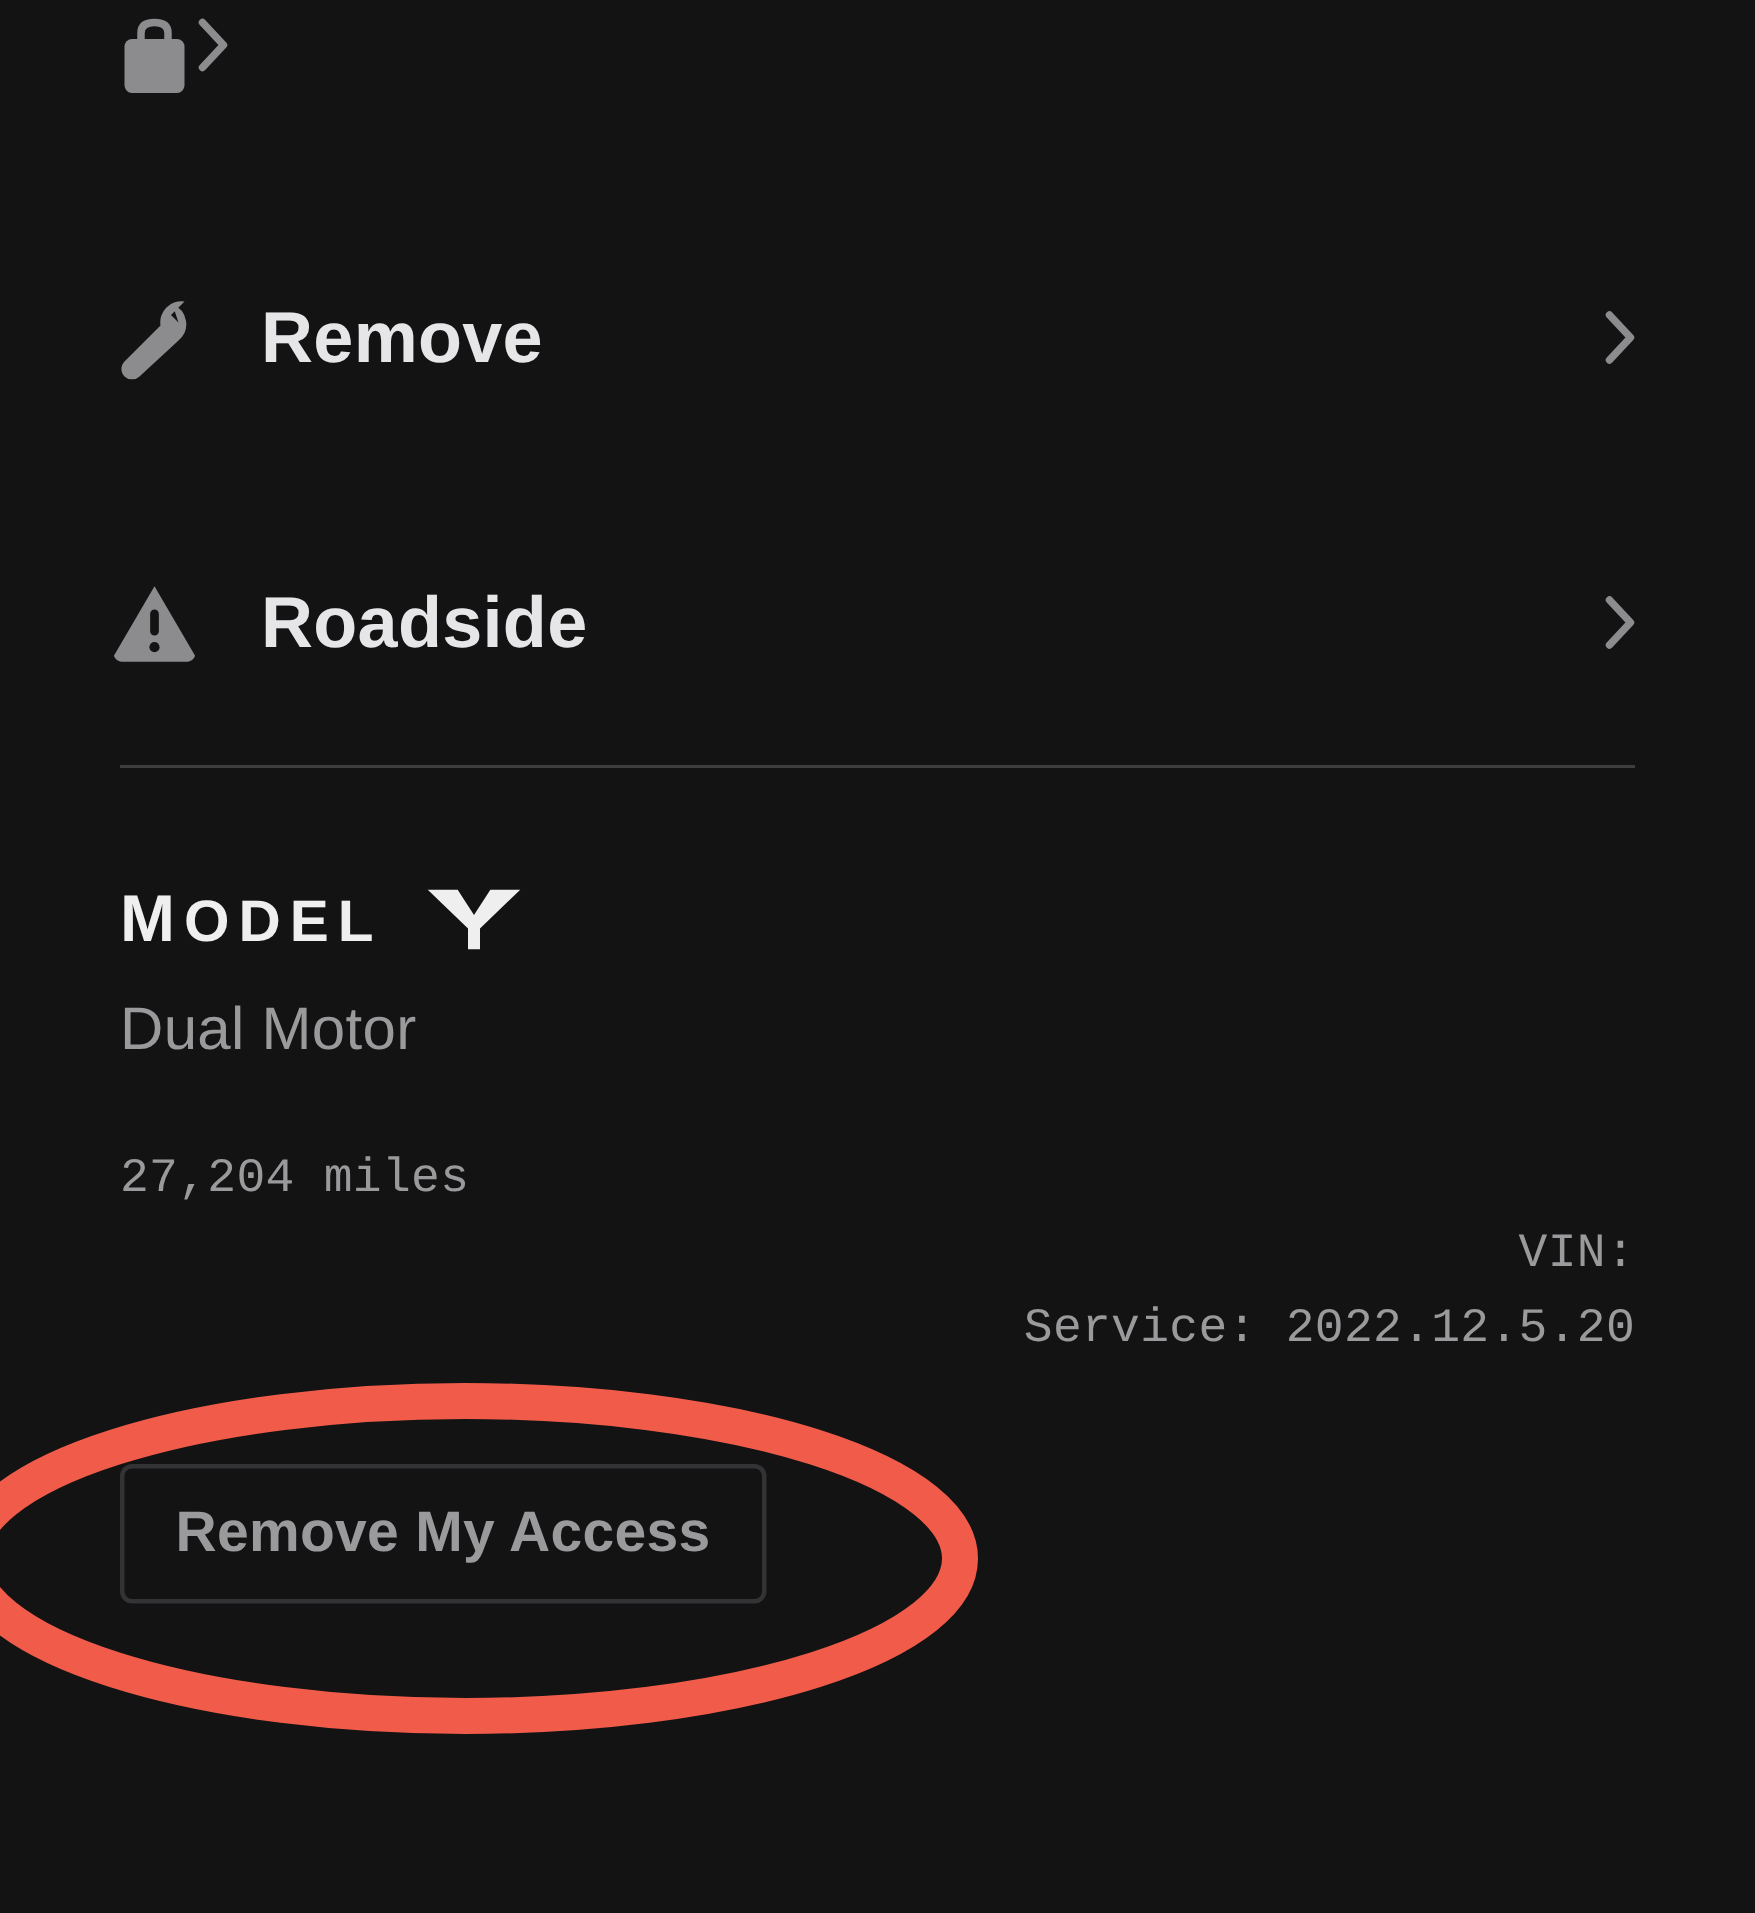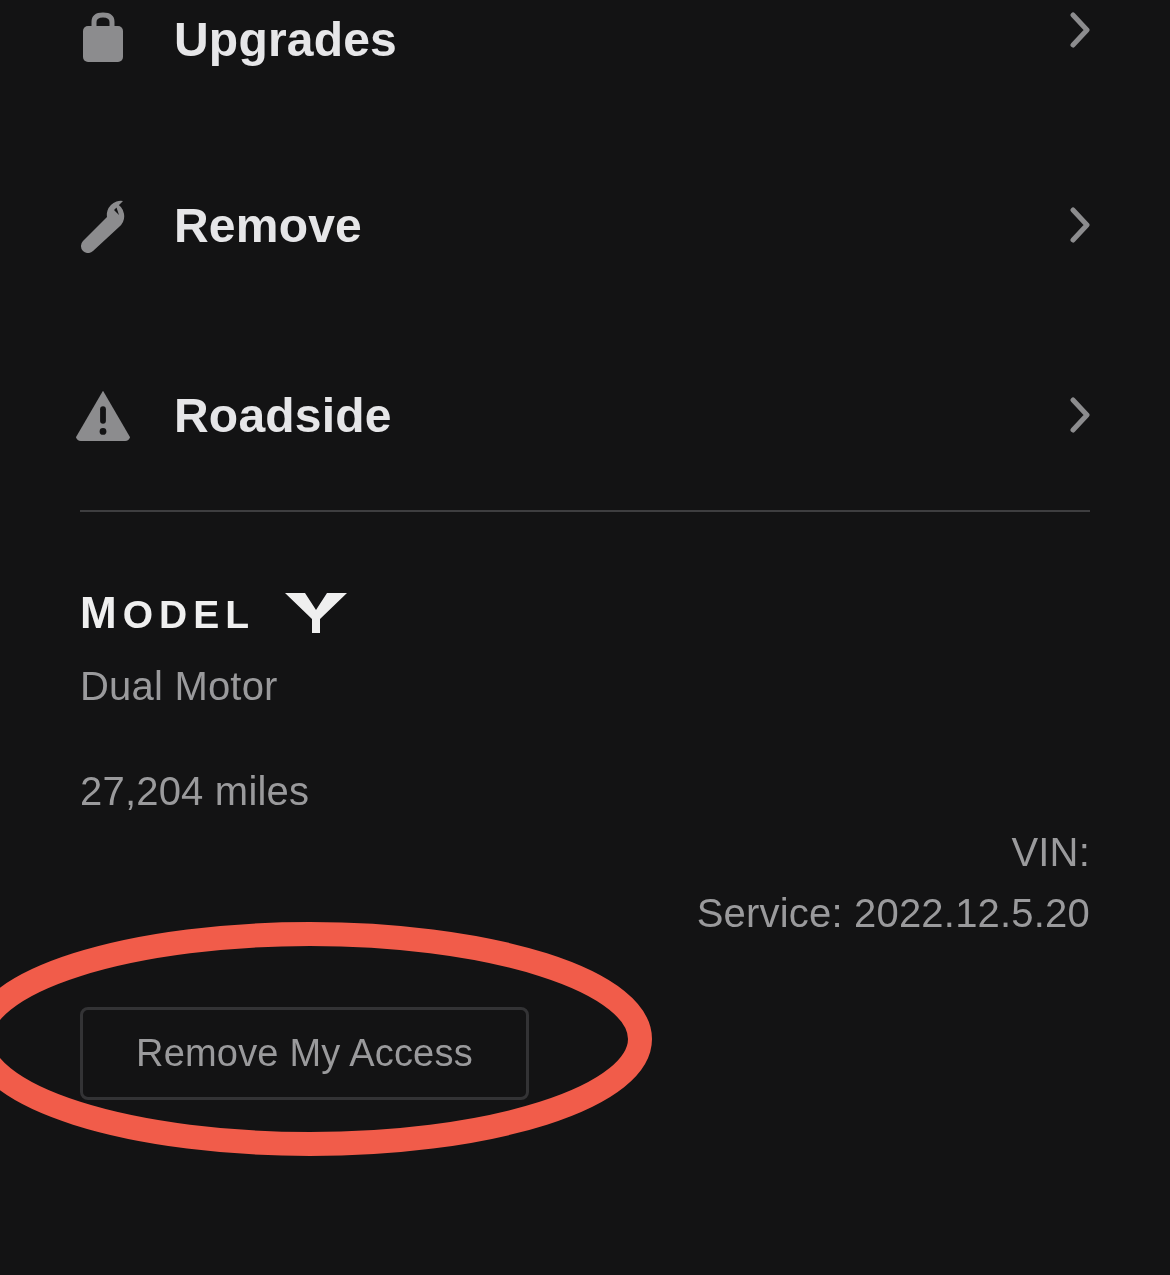--- a/index.html
+++ b/index.html
@@ -70,38 +70,39 @@
     .subtitle {
       margin-top: 26px;
       font-size: 40px;
       font-weight: 500;
       color: #9a9a9c;
       letter-spacing: 0.2px;
     }
 
     .stat-line {
       margin-top: 56px;
-      font-size: 40px;
+      font-size: 32px;
       font-weight: 500;
       color: #9a9a9c;
       letter-spacing: 0.2px;
       line-height: 1.32;
+      font-family: Liberation Mono, monospace;
     }
     .stat-line + .stat-line { margin-top: 8px; text-align: right; }
 
     .remove-btn {
       margin-top: 68px;
       display: inline-block;
-      padding: 22px 53px;
+      padding: 22px 34px;
       border: 3px solid #333335;
       border-radius: 8px;
       background: transparent;
       color: #9a9a9c;
       font-size: 38px;
-      font-weight: 400;
+      font-weight: 700;
       font-family: inherit;
       cursor: pointer;
       letter-spacing: 0.2px;
     }
 
     .annotation-ellipse {
       position: absolute;
       pointer-events: none;
       left: -40px;
       top: 914px;
@@ -114,21 +115,20 @@
 
 <div class="menu-list">
 
   <div class="menu-item" style="height:130px;align-items:flex-start;padding-top:12px;">
     <span class="icon-slot">
       <svg width="50" height="54" viewBox="0 0 50 54">
         <path d="M16 14 L16 10 Q16 3 25 3 Q34 3 34 10 L34 14" fill="none" stroke="#8c8c8e" stroke-width="5" stroke-linecap="round"></path>
         <rect x="5" y="14" width="40" height="36" rx="5" fill="#8c8c8e"></rect>
       </svg>
     </span>
-    <span class="label">Upgrades</span>
     <span class="chevron">
       <svg width="20" height="36" viewBox="0 0 20 36">
         <path d="M3 3 L17 18 L3 33" fill="none" stroke="#8c8c8e" stroke-width="5" stroke-linecap="round" stroke-linejoin="round"></path>
       </svg>
     </span>
   </div>
 
   <div class="menu-item">
     <span class="icon-slot">
       <svg width="56" height="56" viewBox="0 0 56 56">

